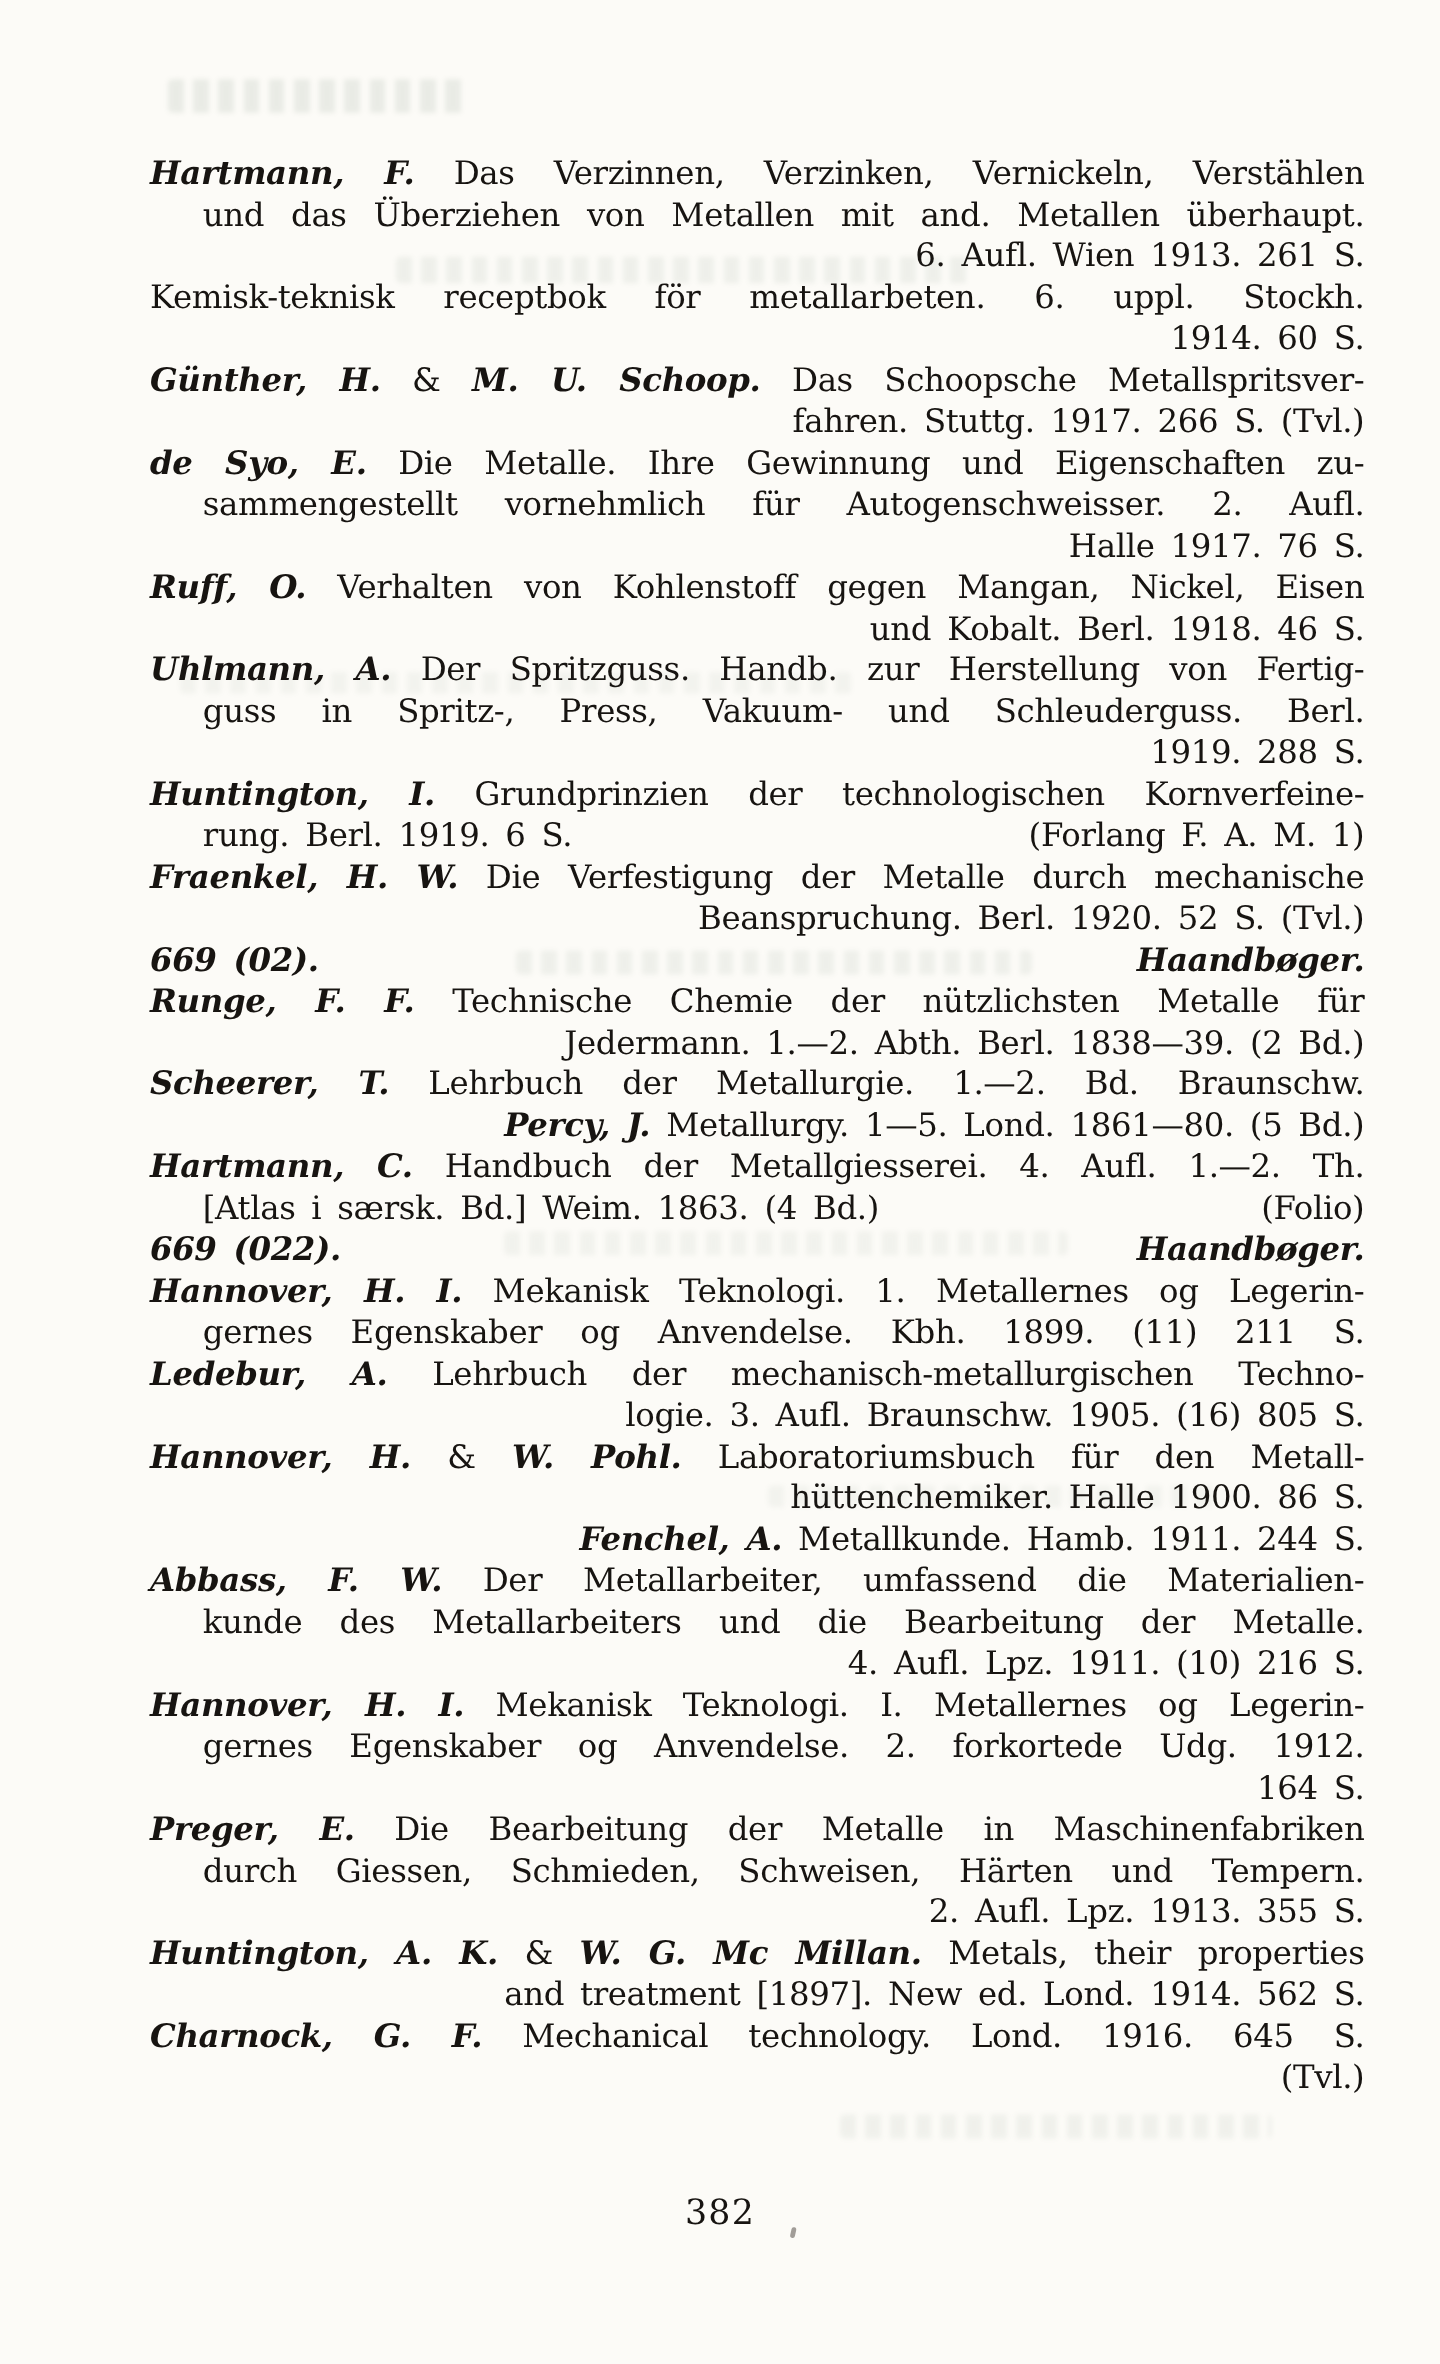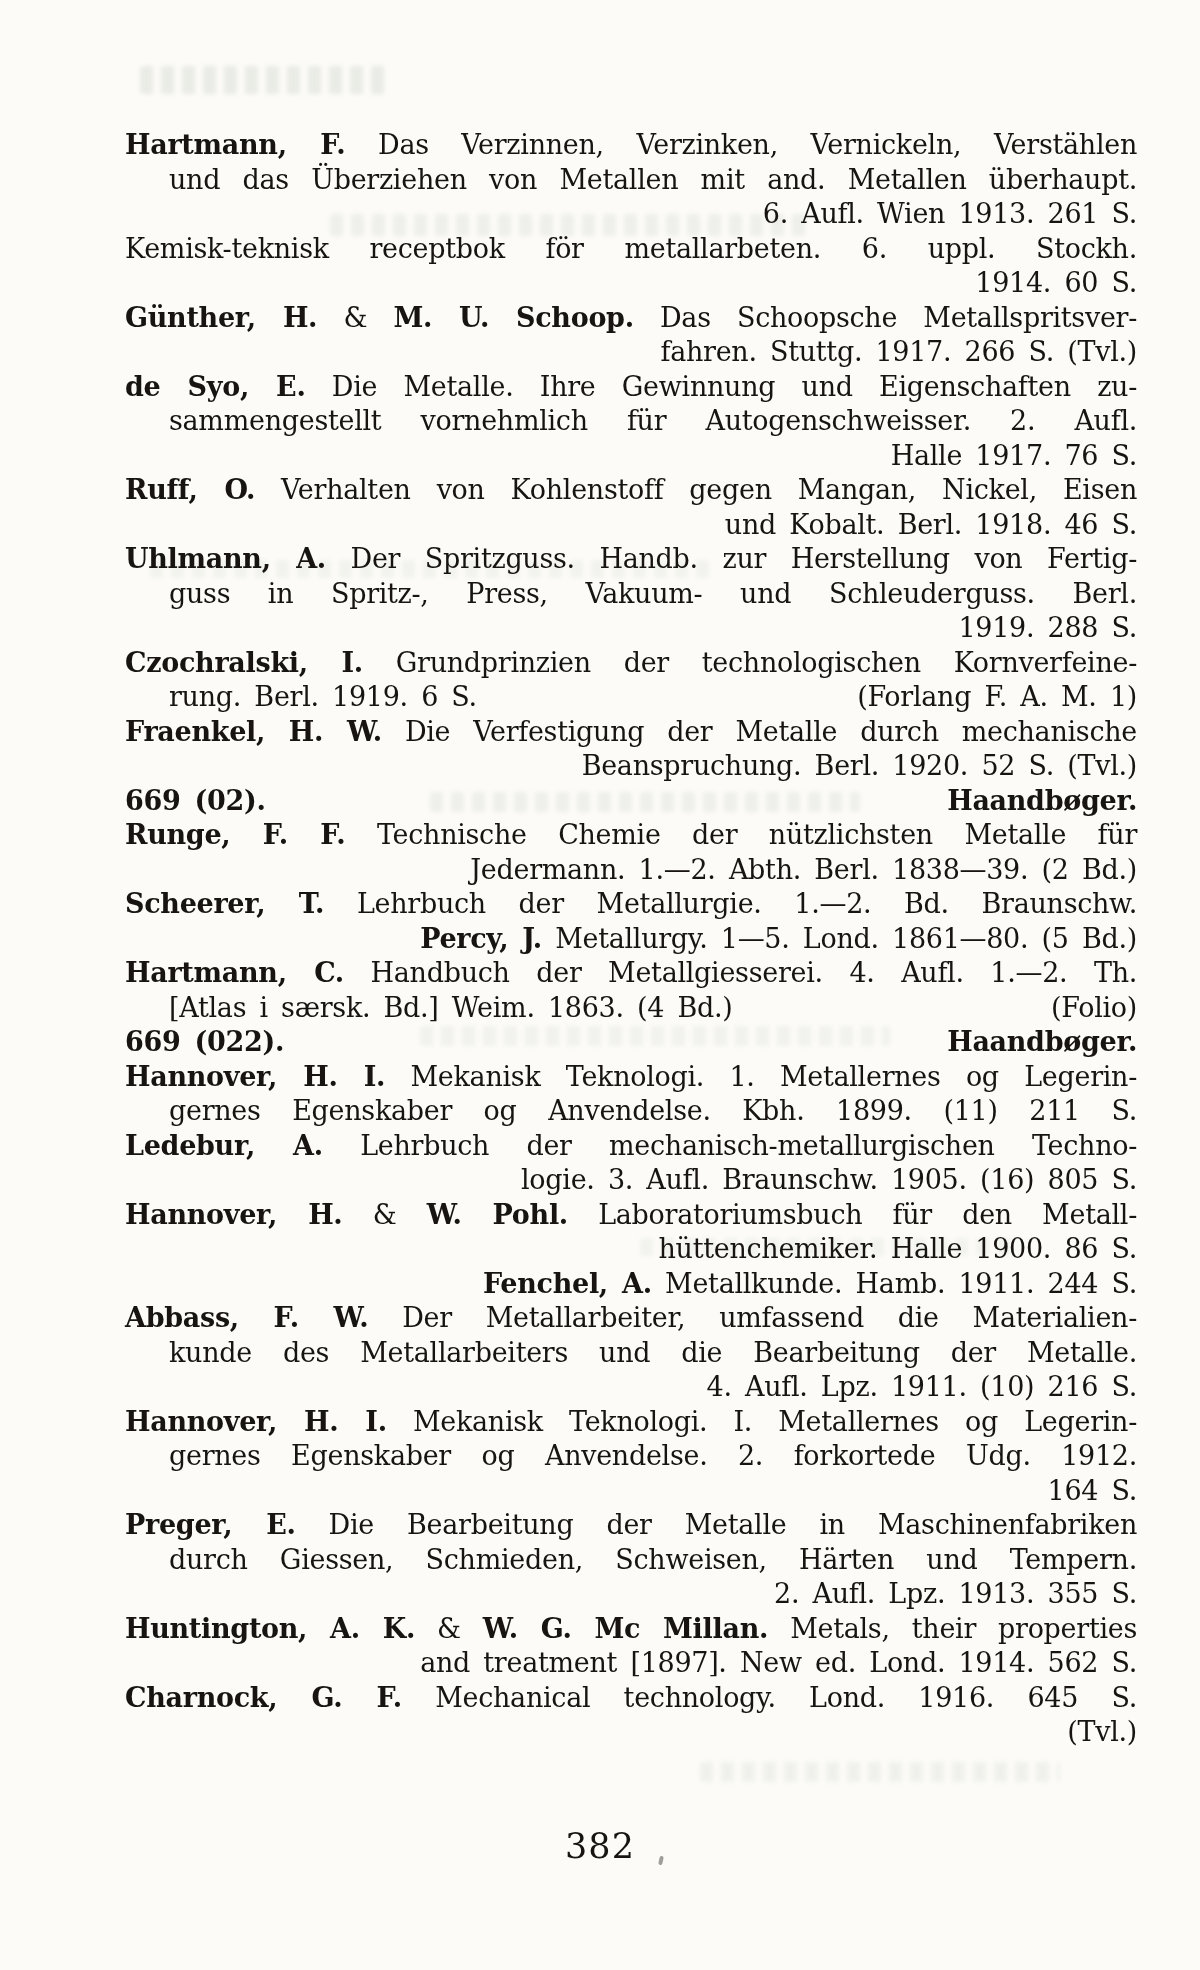--- a/index.html
+++ b/index.html
@@ -56,30 +56,30 @@
     text-align: right;
   }
   .line.split {
     display: flex;
     justify-content: space-between;
     white-space: nowrap;
   }
   .line.indent {
     padding-left: 44px;
   }
-  .bold { font-weight: bold; }
+  .bold { font-weight: bold; font-style: italic; }
   .reg  { font-weight: normal; }
 
   .page-number {
     position: absolute;
     top: 1826px;
     left: 0;
     width: 1200px;
     text-align: center;
-    font-size: 35px;
+    font-size: 29px;
     letter-spacing: 1px;
   }
   
   .speck {
     position: absolute;
     top: 1856px;
     left: 659px;
     width: 4px;
     height: 9px;
     background: #55504a;
@@ -109,21 +109,21 @@
       <div class="line justify"><span class="bold">Günther, H.</span><span class="reg"> &amp; </span><span class="bold">M. U. Schoop.</span><span class="reg"> Das Schoopsche Metallspritsver-</span></div>
       <div class="line left indent"><span class="reg">fahren. Stuttg. 1917. 266 S. (Tvl.)</span></div>
       <div class="line justify"><span class="bold">de Syo, E.</span><span class="reg"> Die Metalle. Ihre Gewinnung und Eigenschaften zu-</span></div>
       <div class="line justify indent"><span class="reg">sammengestellt vornehmlich für Autogenschweisser. 2. Aufl.</span></div>
       <div class="line left indent"><span class="reg">Halle 1917. 76 S.</span></div>
       <div class="line justify"><span class="bold">Ruff, O.</span><span class="reg"> Verhalten von Kohlenstoff gegen Mangan, Nickel, Eisen</span></div>
       <div class="line left indent"><span class="reg">und Kobalt. Berl. 1918. 46 S.</span></div>
       <div class="line justify"><span class="bold">Uhlmann, A.</span><span class="reg"> Der Spritzguss. Handb. zur Herstellung von Fertig-</span></div>
       <div class="line justify indent"><span class="reg">guss in Spritz-, Press, Vakuum- und Schleuderguss. Berl.</span></div>
       <div class="line left indent"><span class="reg">1919. 288 S.</span></div>
-      <div class="line justify"><span class="bold">Czochralski, I.</span><span class="reg"> Grundprinzien der technologischen Kornverfeine-</span></div>
+      <div class="line justify"><span class="bold">Huntington, I.</span><span class="reg"> Grundprinzien der technologischen Kornverfeine-</span></div>
       <div class="line split indent">
         <span><span class="reg">rung. Berl. 1919. 6 S.</span></span>
         <span class="reg">(Forlang F. A. M. 1)</span>
       </div>
       <div class="line justify"><span class="bold">Fraenkel, H. W.</span><span class="reg"> Die Verfestigung der Metalle durch mechanische</span></div>
       <div class="line left indent"><span class="reg">Beanspruchung. Berl. 1920. 52 S. (Tvl.)</span></div>
       <div class="line split">
         <span><span class="bold">669 (02).</span></span>
         <span class="bold">Haandbøger.</span>
       </div>

